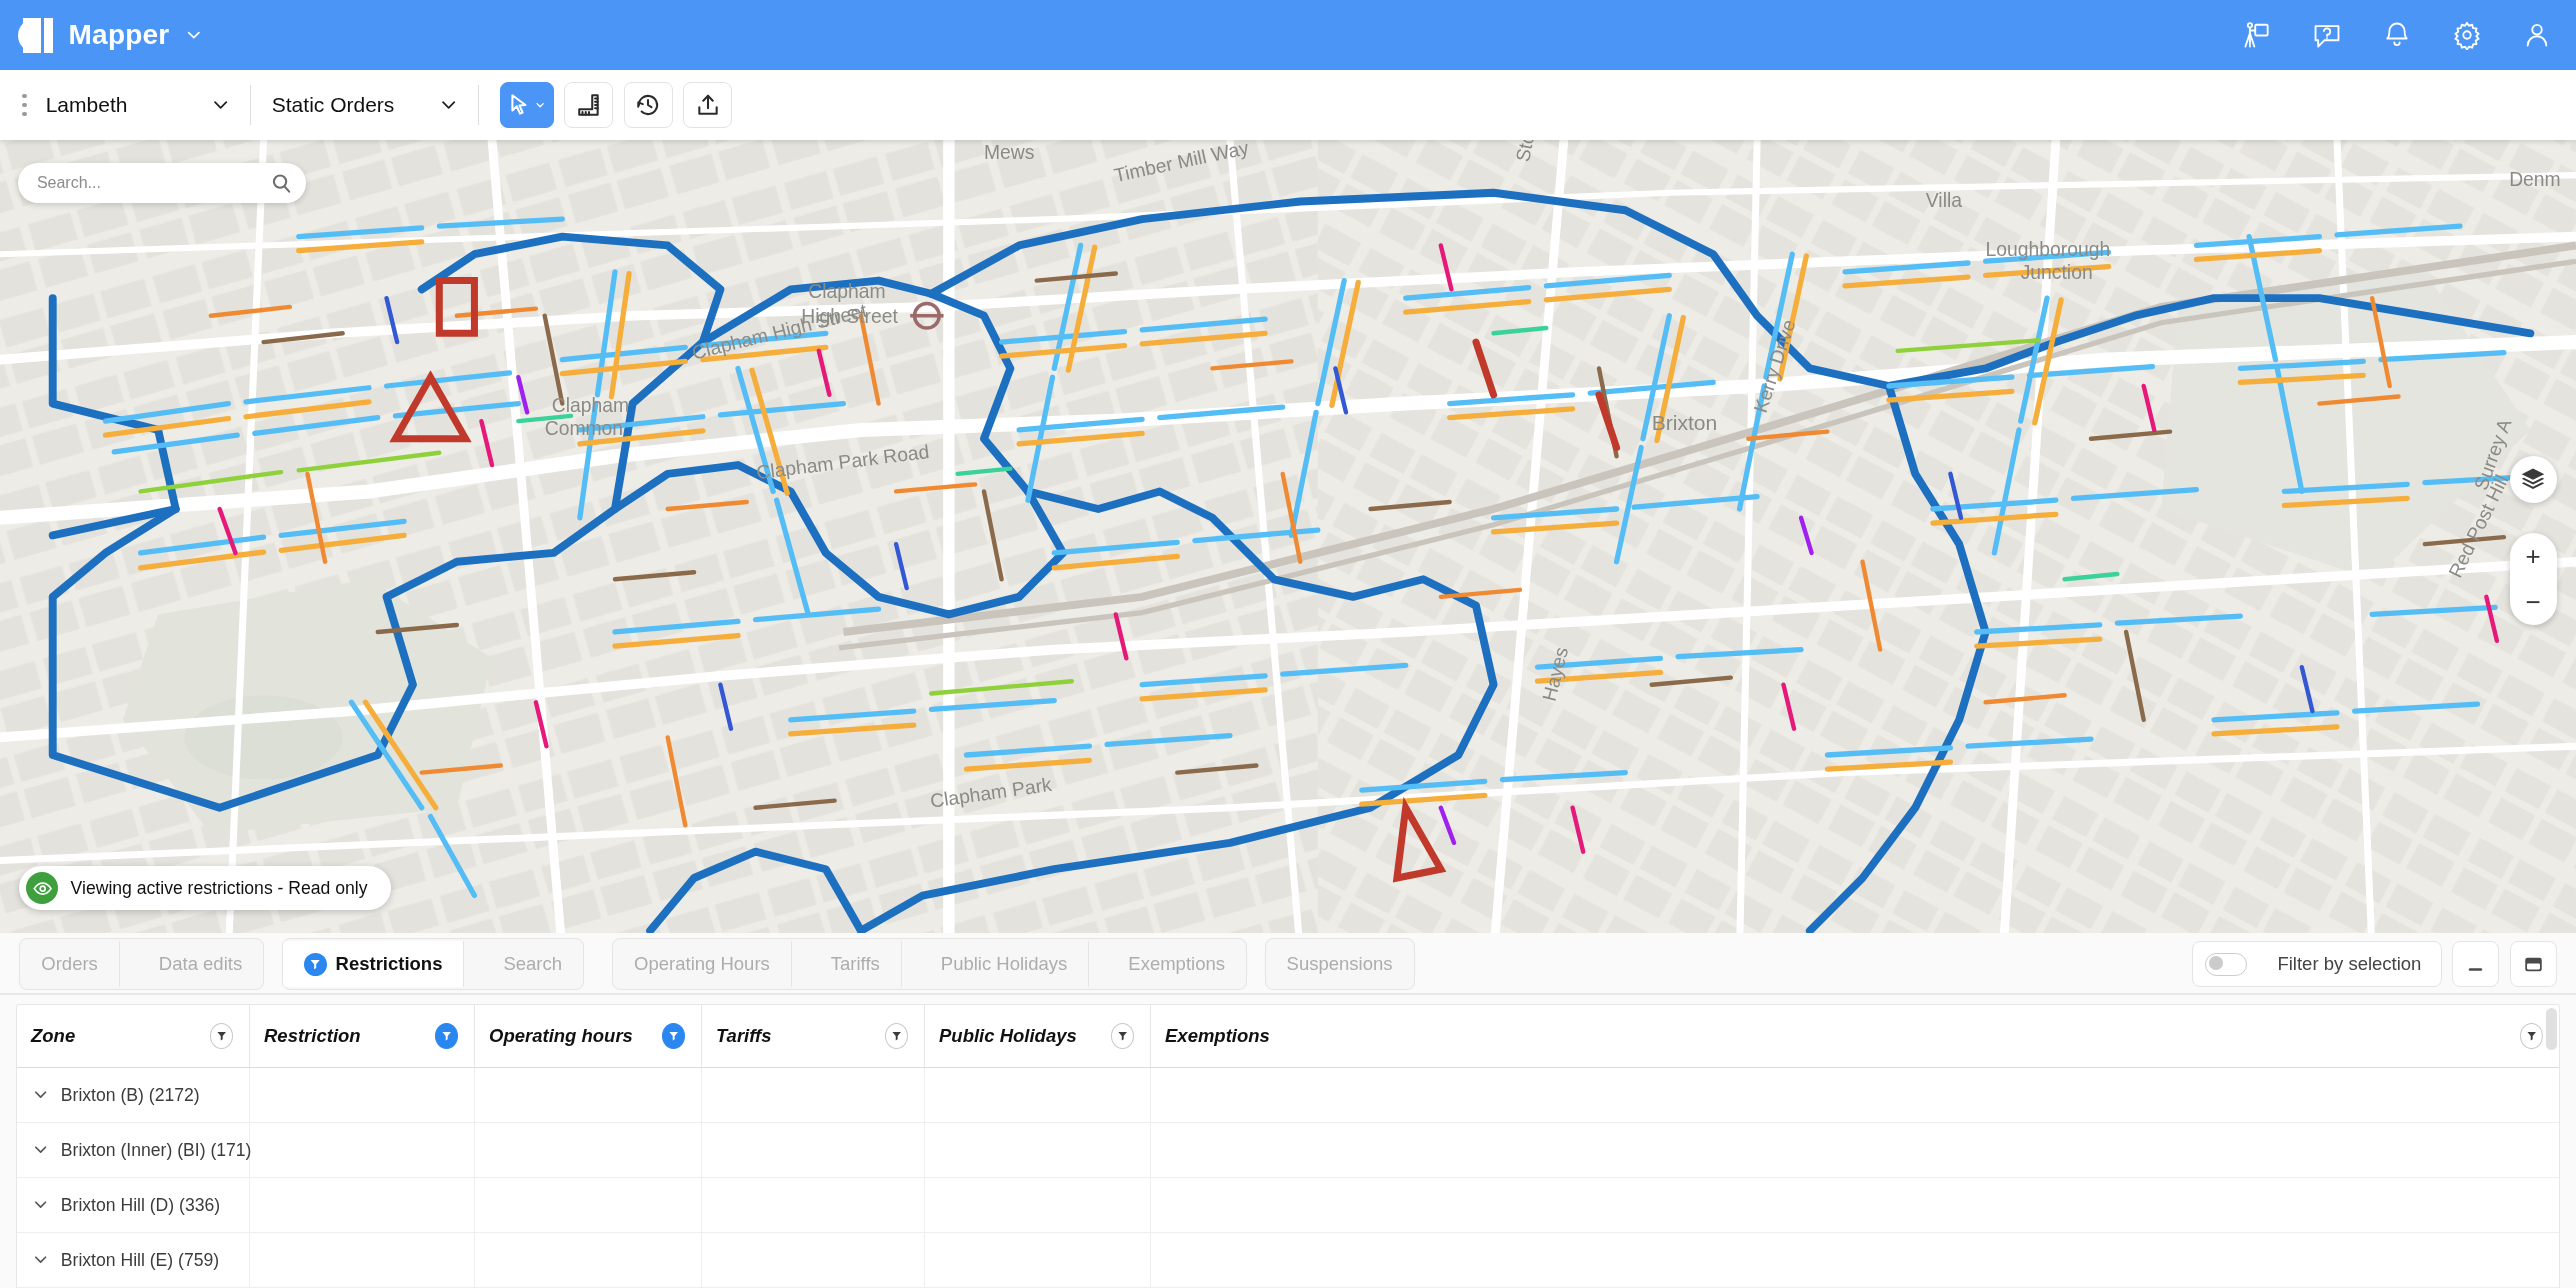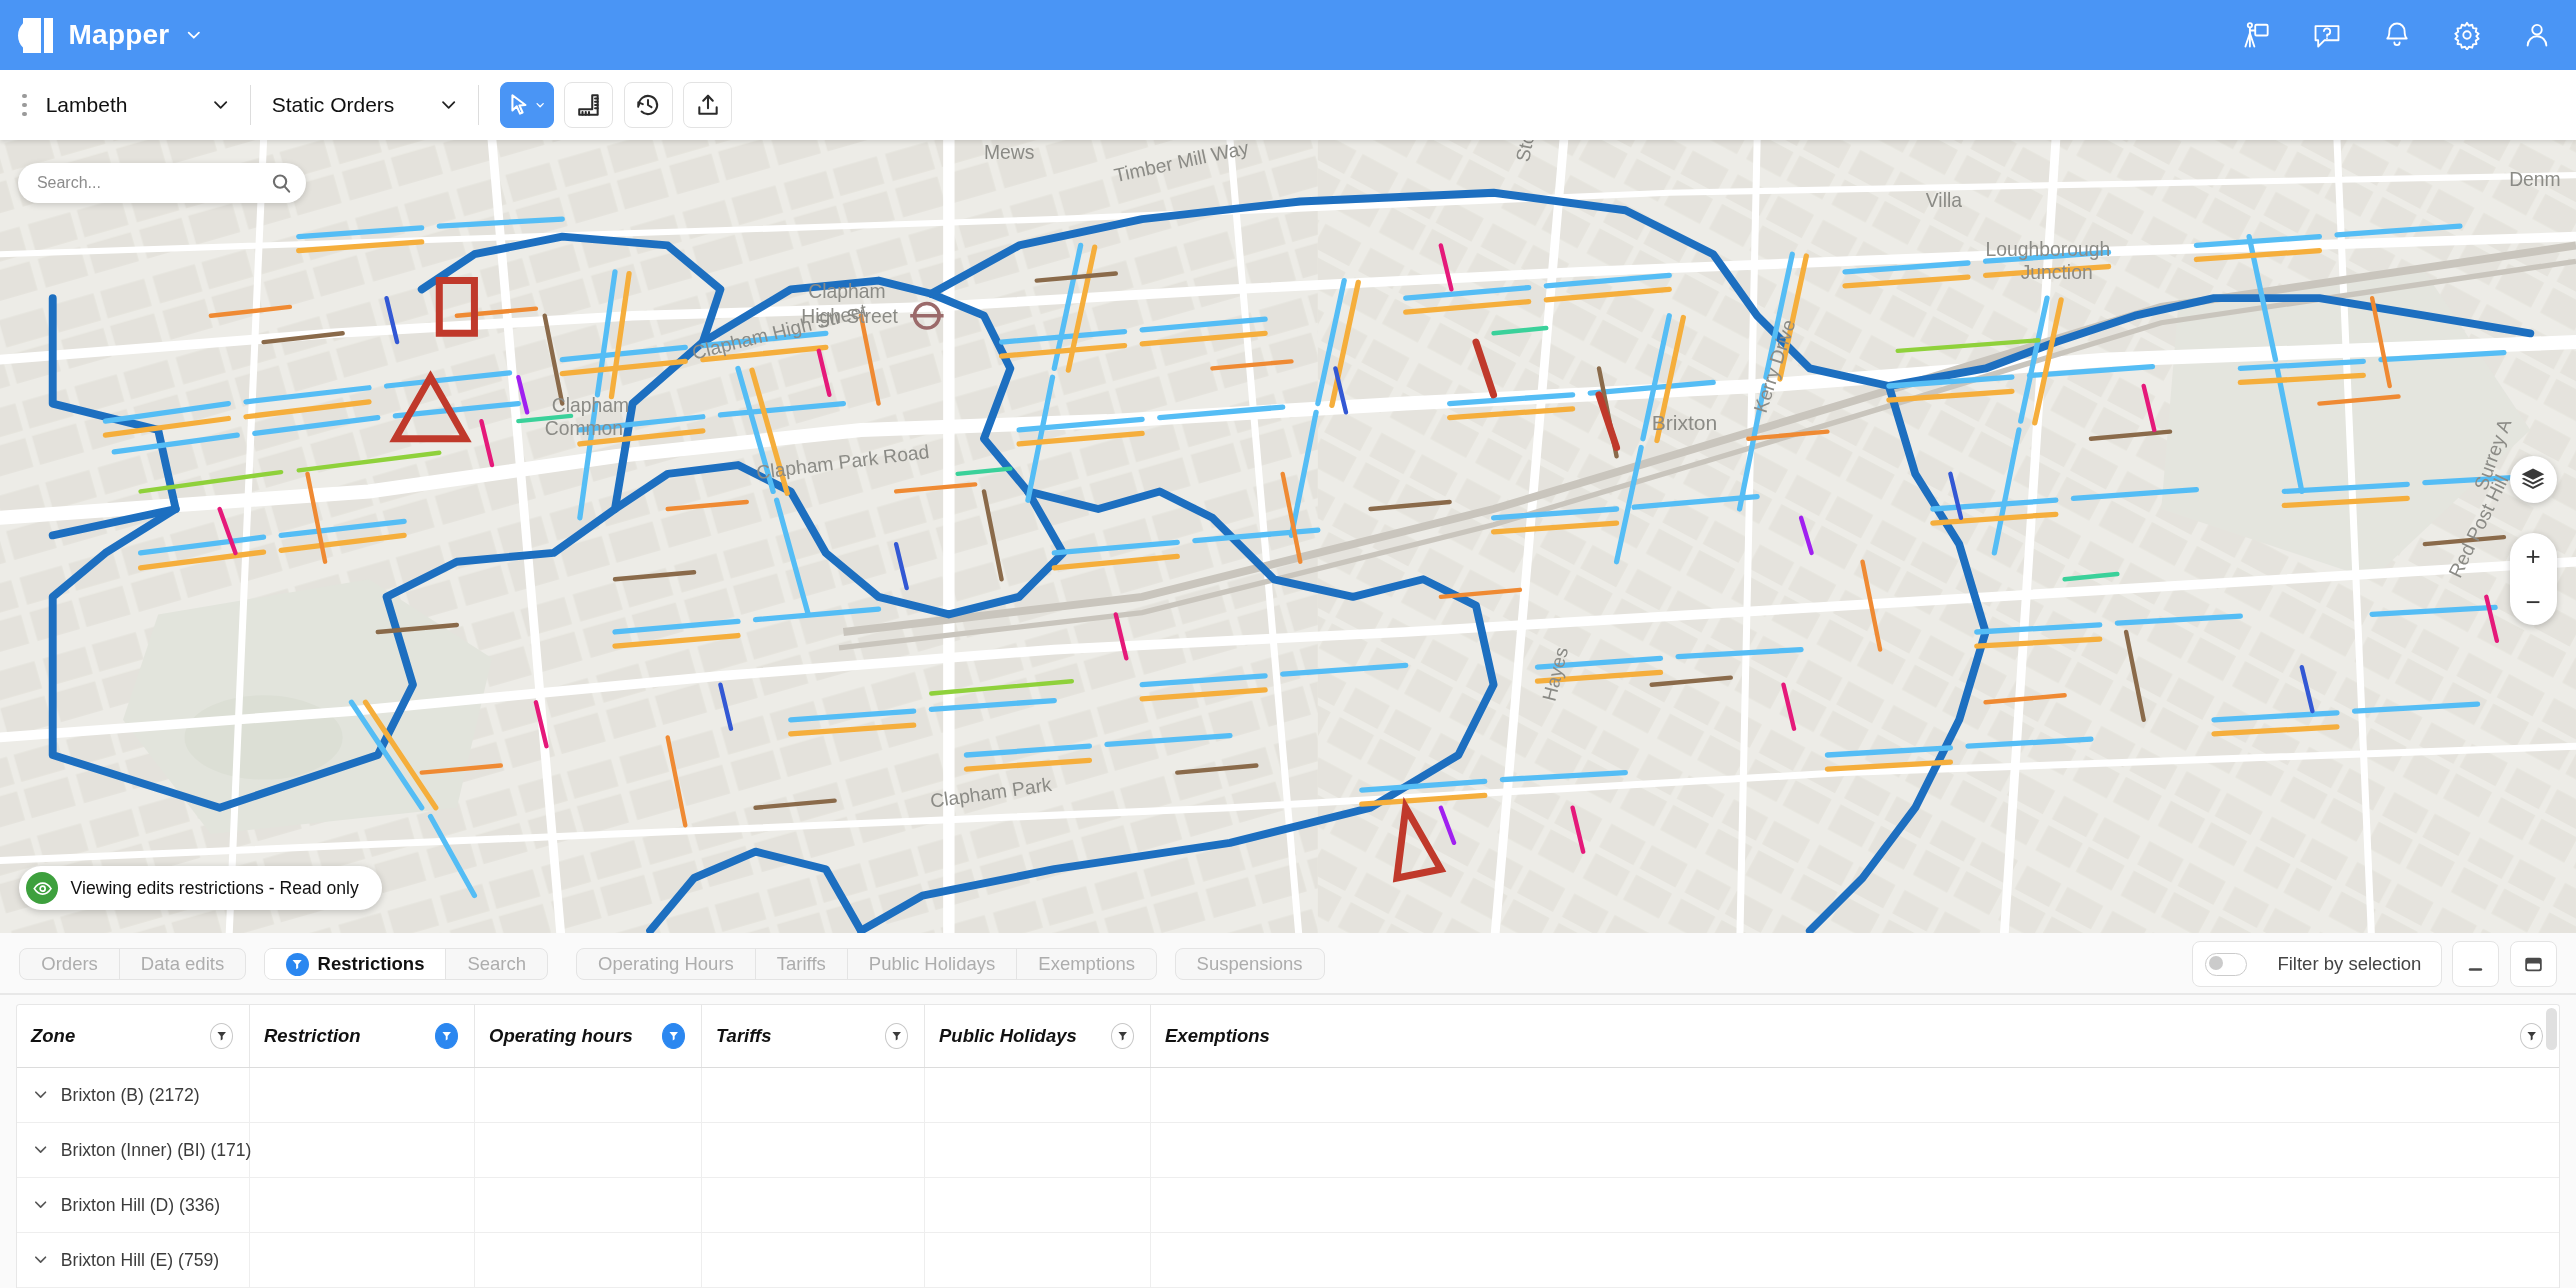--- a/index.html
+++ b/index.html
@@ -108,21 +108,21 @@
     height: 46px; display: flex; align-items: center; justify-content: center;
     font-size: 26px; color: #333; cursor: pointer; line-height: 1;
   }
 
   
   .bottom { flex: 0 0 336px; background: #fafafa; display: flex; flex-direction: column; position: relative; z-index: 20; }
   .tabbar {
     height: 62px; flex: 0 0 62px; display: flex; align-items: center;
     background: #fafafa; padding: 0 19.3px; gap: 0; position: relative;
   }
-  .tabgroup { display: flex; align-items: center; border: 0.9px solid #e4e4e4; border-radius: 8px; overflow: hidden; background: #f7f7f7; height: 32px; }
+  .tabgroup { display: flex; align-items: center; border: 0.9px solid #e4e4e4; border-radius: 8px; overflow: hidden; background: #f7f7f7; height: 52px; gap: 18px; }
   .tab {
     height: 46px; display: flex; align-items: center; gap: 8.8px;
     padding: 0 21px; font-size: 18.5px; color: #adadad; cursor: pointer;
     border-right: 0.9px solid #e4e4e4; background: transparent; white-space: nowrap;
   }
   .tab:last-child { border-right: none; }
   .tab.active { background: #fff; color: #111; font-weight: bold; }
   .filter-dot {
     width: 23px; height: 23px; border-radius: 50%; background: #2b87f0;
     display: flex; align-items: center; justify-content: center; flex: 0 0 23px;
@@ -516,21 +516,21 @@
       </svg>
     </div>
 
     <div class="status-pill">
       <div class="eye-badge">
         <svg width="19.3" height="19.3" viewBox="0 0 24 24" fill="none" stroke="#fff" stroke-width="2.1">
           <path d="M1.6 12 S6 5.2 12 5.2 22.4 12 22.4 12 18 18.8 12 18.8 1.6 12 1.6 12 z"></path>
           <circle cx="12" cy="12" r="3.1"></circle>
         </svg>
       </div>
-      <span class="status-text">Viewing edits restrictions - Read only</span>
+      <span class="status-text">Viewing active restrictions - Read only</span>
     </div>
 
     <div class="layers-btn">
       <svg width="26" height="26" viewBox="0 0 24 24" fill="#3a3a3a">
         <path d="M12 2.4 L22.4 7.6 L12 12.8 L1.6 7.6 z"></path>
         <path d="M12 15 L3.6 10.8 L1.6 11.8 L12 17 L22.4 11.8 L20.4 10.8 z"></path>
         <path d="M12 19.2 L3.6 15 L1.6 16 L12 21.2 L22.4 16 L20.4 15 z"></path>
       </svg>
     </div>
 

